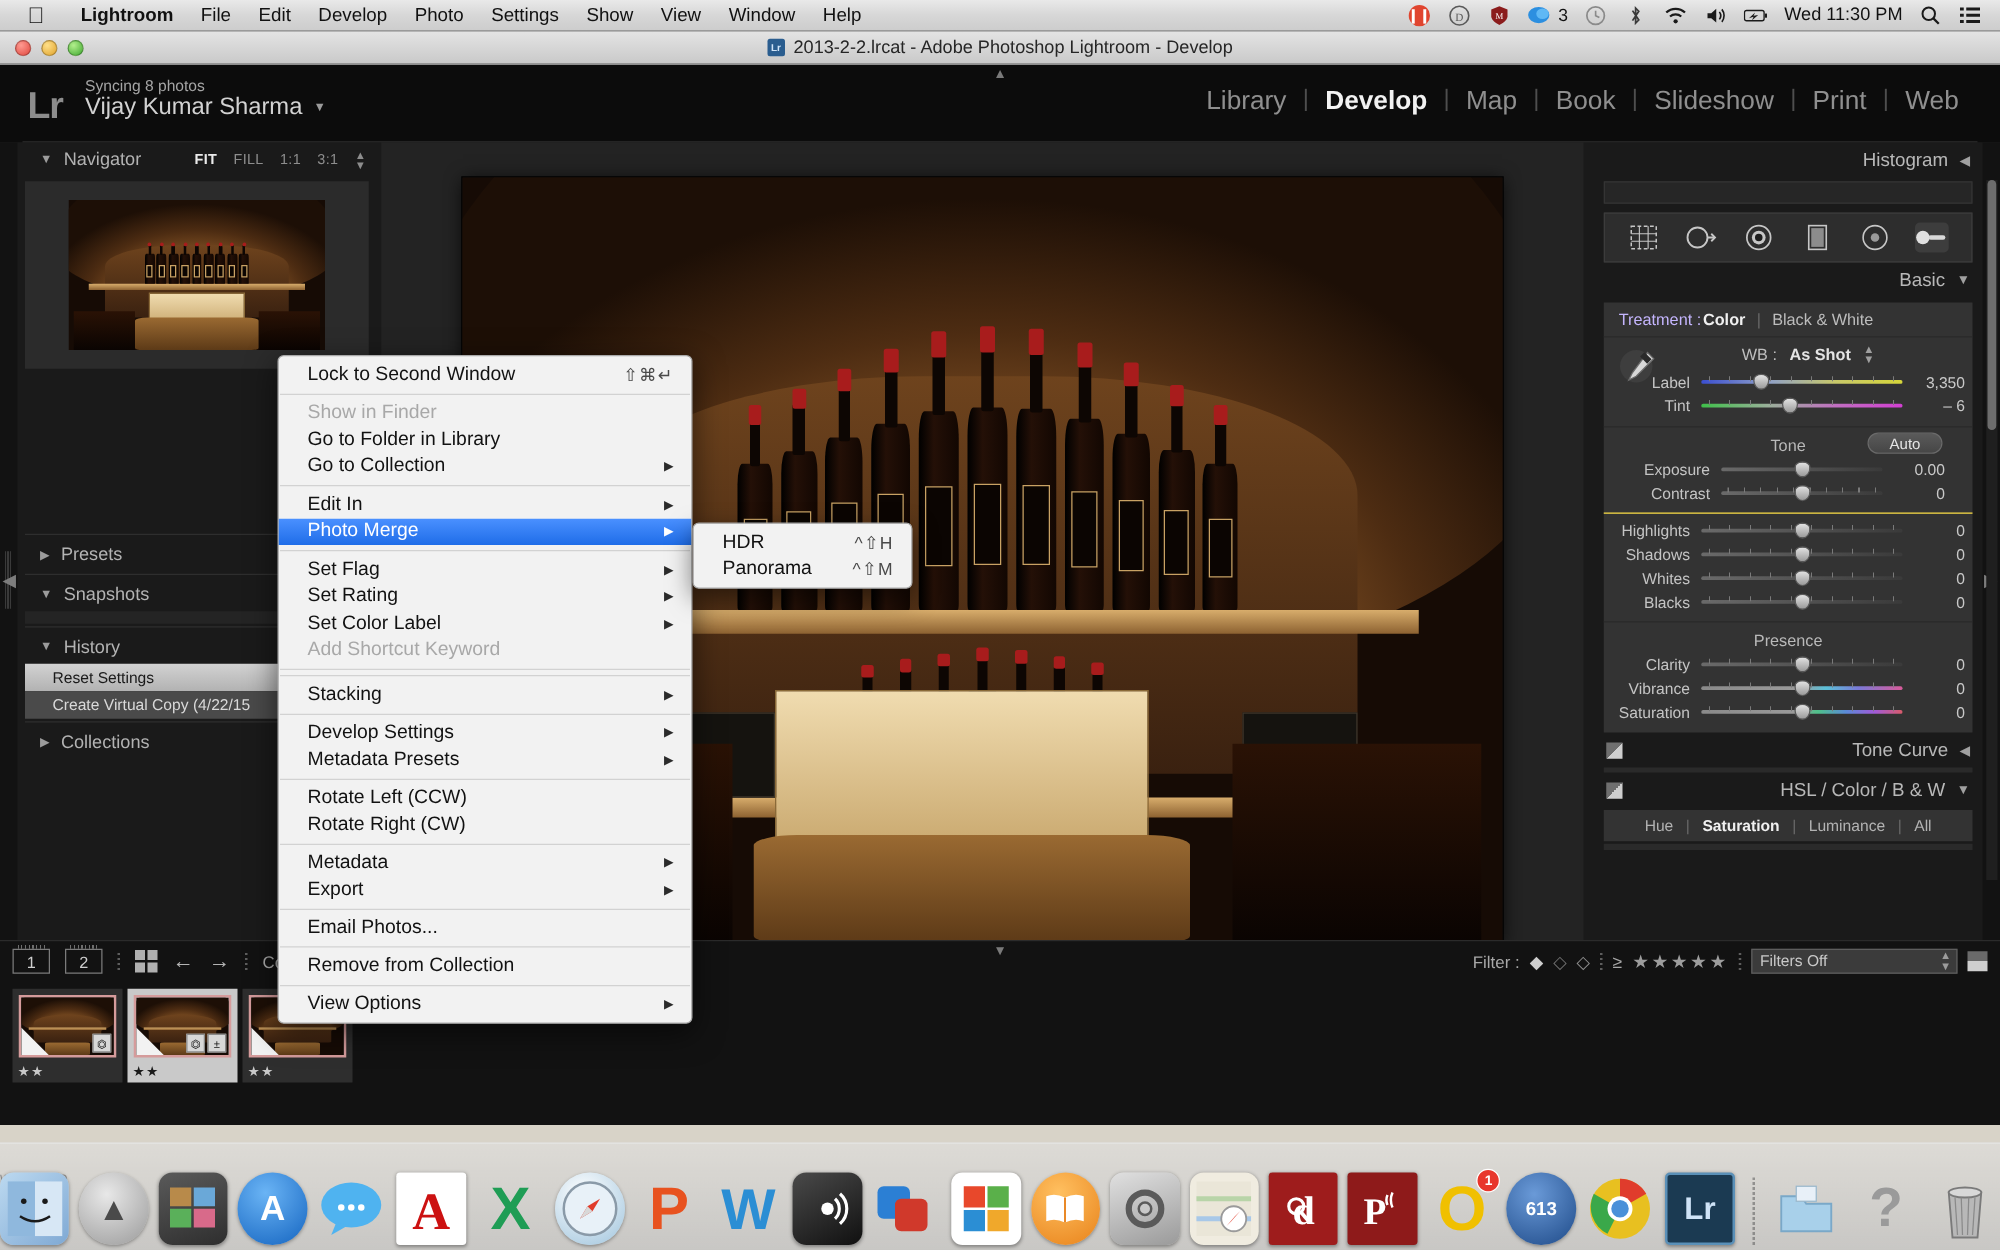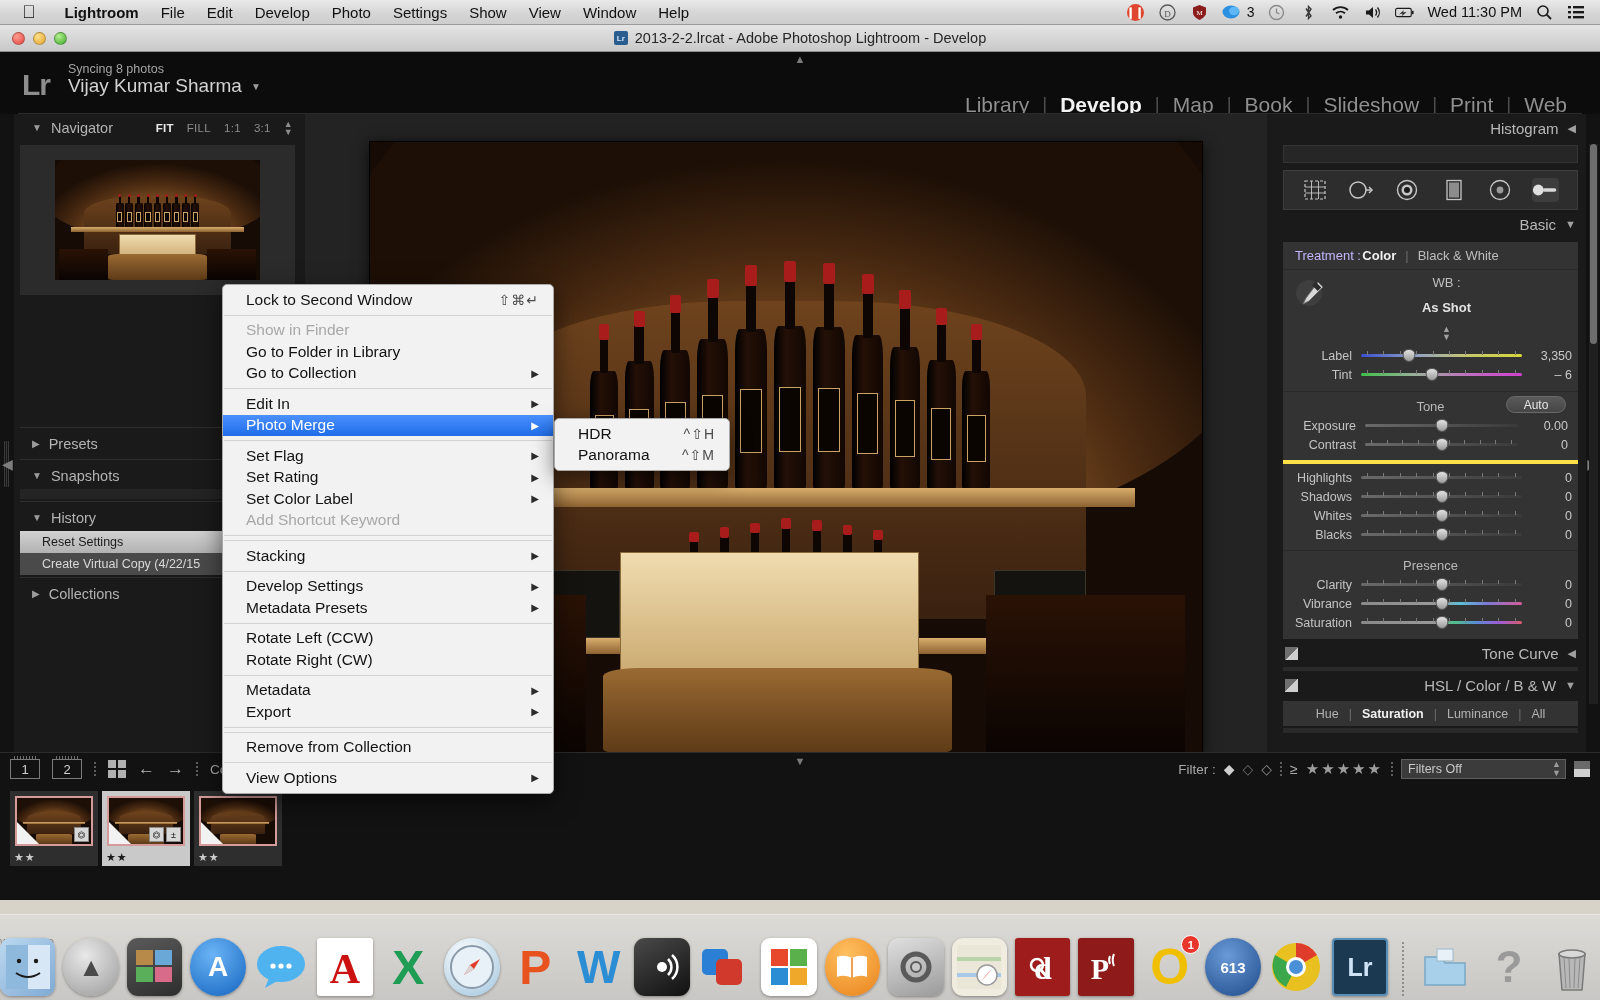--- a/index.html
+++ b/index.html
@@ -44,21 +44,21 @@
   
   #lrapp{ position:absolute; top:52px; left:0; width:1600px; height:848px; background:#1c1c1c; }
 
   
   #lr-top{ position:relative; height:62px; background:#0c0c0c; }
   #lr-logo{ position:absolute; left:22px; top:16px; font-size:30px; color:#8d8d8d; font-weight:bold; letter-spacing:-1px;}
   #lr-identity{ position:absolute; left:68px; top:10px; color:#b9b9b9; }
   #lr-sync{ font-size:12.5px; color:#a5a5a5; }
   #lr-user{ font-size:19px; color:#d2d2d2; display:flex; align-items:center; gap:9px; margin-top:-1px;}
   #lr-user .car{ font-size:10px; color:#9b9b9b; }
-  #modules{ position:absolute; right:20px; top:17px; display:flex; align-items:flex-start; gap:0;margin-top:24px; }
+  #modules{ position:absolute; right:20px; top:17px; display:flex; align-items:flex-start; gap:0; }
   #modules .mod{ font-size:21px; color:#8f8f8f; padding:0 13px; }
   #modules .mod.active{ color:#f2f2f2; font-weight:bold; }
   #modules .sep{ color:#4e4e4e; font-size:19px; }
   #lr-topline{ position:absolute; left:18px; right:18px; bottom:0; height:1px; background:#2c2c2c;}
 
   
   #lr-body{ position:relative; height:700px; }
 
   
   #leftpanel{ position:absolute; left:0; top:0; width:305px; height:700px; background:#1a1a1a; }
@@ -616,21 +616,21 @@
           </div>
 
           <div style="position:relative;padding:5px 0 7px;border-bottom:1px solid #2a2a2a;">
             <span style="position:absolute;left:12px;top:7px;">
               <svg width="34" height="36" viewBox="0 0 34 36">
                   <circle cx="14" cy="16" r="13" fill="#3e3e3e"></circle>
                   <path d="M23 5 L28 10 L14 24 L8 27 L11 21 Z" fill="#d8d8d8" stroke="#6a6a6a" stroke-width="1"></path>
                   <rect x="18" y="7" width="8" height="5" transform="rotate(45 22 9)" fill="#2a2a2a"></rect>
                 </svg>
             </span>
-            <div style="display:flex;align-items:center;justify-content:center;gap:10px;color:#bfbfbf;font-size:13px;margin-left:32px;flex-direction:column;">
+            <div style="display:flex;align-items:center;justify-content:center;gap:10px;color:#bfbfbf;font-size:13px;margin-left:32px;">
               <span>WB :</span>
               <span style="font-weight:bold;color:#e4e4e4;">As Shot</span>
               <span style="font-size:9px;line-height:8px;color:#a0a0a0;">▲<br>▼</span>
             </div>
             <div class="sldrow" style="margin-top:5px;">
               <span class="sldname">Label</span>
               <span class="sldtrack">
                 <span class="sldbar" style="background:linear-gradient(to right,#3b4fd0,#8fa0c8,#c8c86a,#d6d63a);"></span>
                 <span class="sldticks"></span>
                 <span class="sldknob" style="left:30%;"></span>
@@ -641,21 +641,21 @@
               <span class="sldname">Tint</span>
               <span class="sldtrack">
                 <span class="sldbar" style="background:linear-gradient(to right,#3fc04a,#9ab09a,#c06fc0,#d23fd2);"></span>
                 <span class="sldticks"></span>
                 <span class="sldknob" style="left:44%;"></span>
               </span>
               <span class="sldval">– 6</span>
             </div>
           </div>
 
-          <div style="padding:2px 4px 6px;border-bottom:4px solid #fde047;">
+          <div style="padding:2px 16px 6px;border-bottom:1px solid #fde047;">
             <div class="secthdr">
               <span>Tone</span>
               <span class="autobtn">Auto</span>
             </div>
             <div class="sldrow">
               <span class="sldname">Exposure</span>
               <span class="sldtrack">
                 <span class="sldbar"></span>
                   <span class="sldknob" style="left:50%;"></span>
               </span>
@@ -1080,20 +1080,23 @@
   <div class="mi">
     <span>Metadata</span>
     <span class="sub">▶</span>
   </div>
   <div class="mi">
     <span>Export</span>
     <span class="sub">▶</span>
   </div>
   <div class="msep"></div>
 
+  <div class="mi">
+    <span>Email Photos...</span>
+  </div>
   <div class="msep"></div>
 
   <div class="mi">
     <span>Remove from Collection</span>
   </div>
   <div class="msep"></div>
 
   <div class="mi">
     <span>View Options</span>
     <span class="sub">▶</span>

